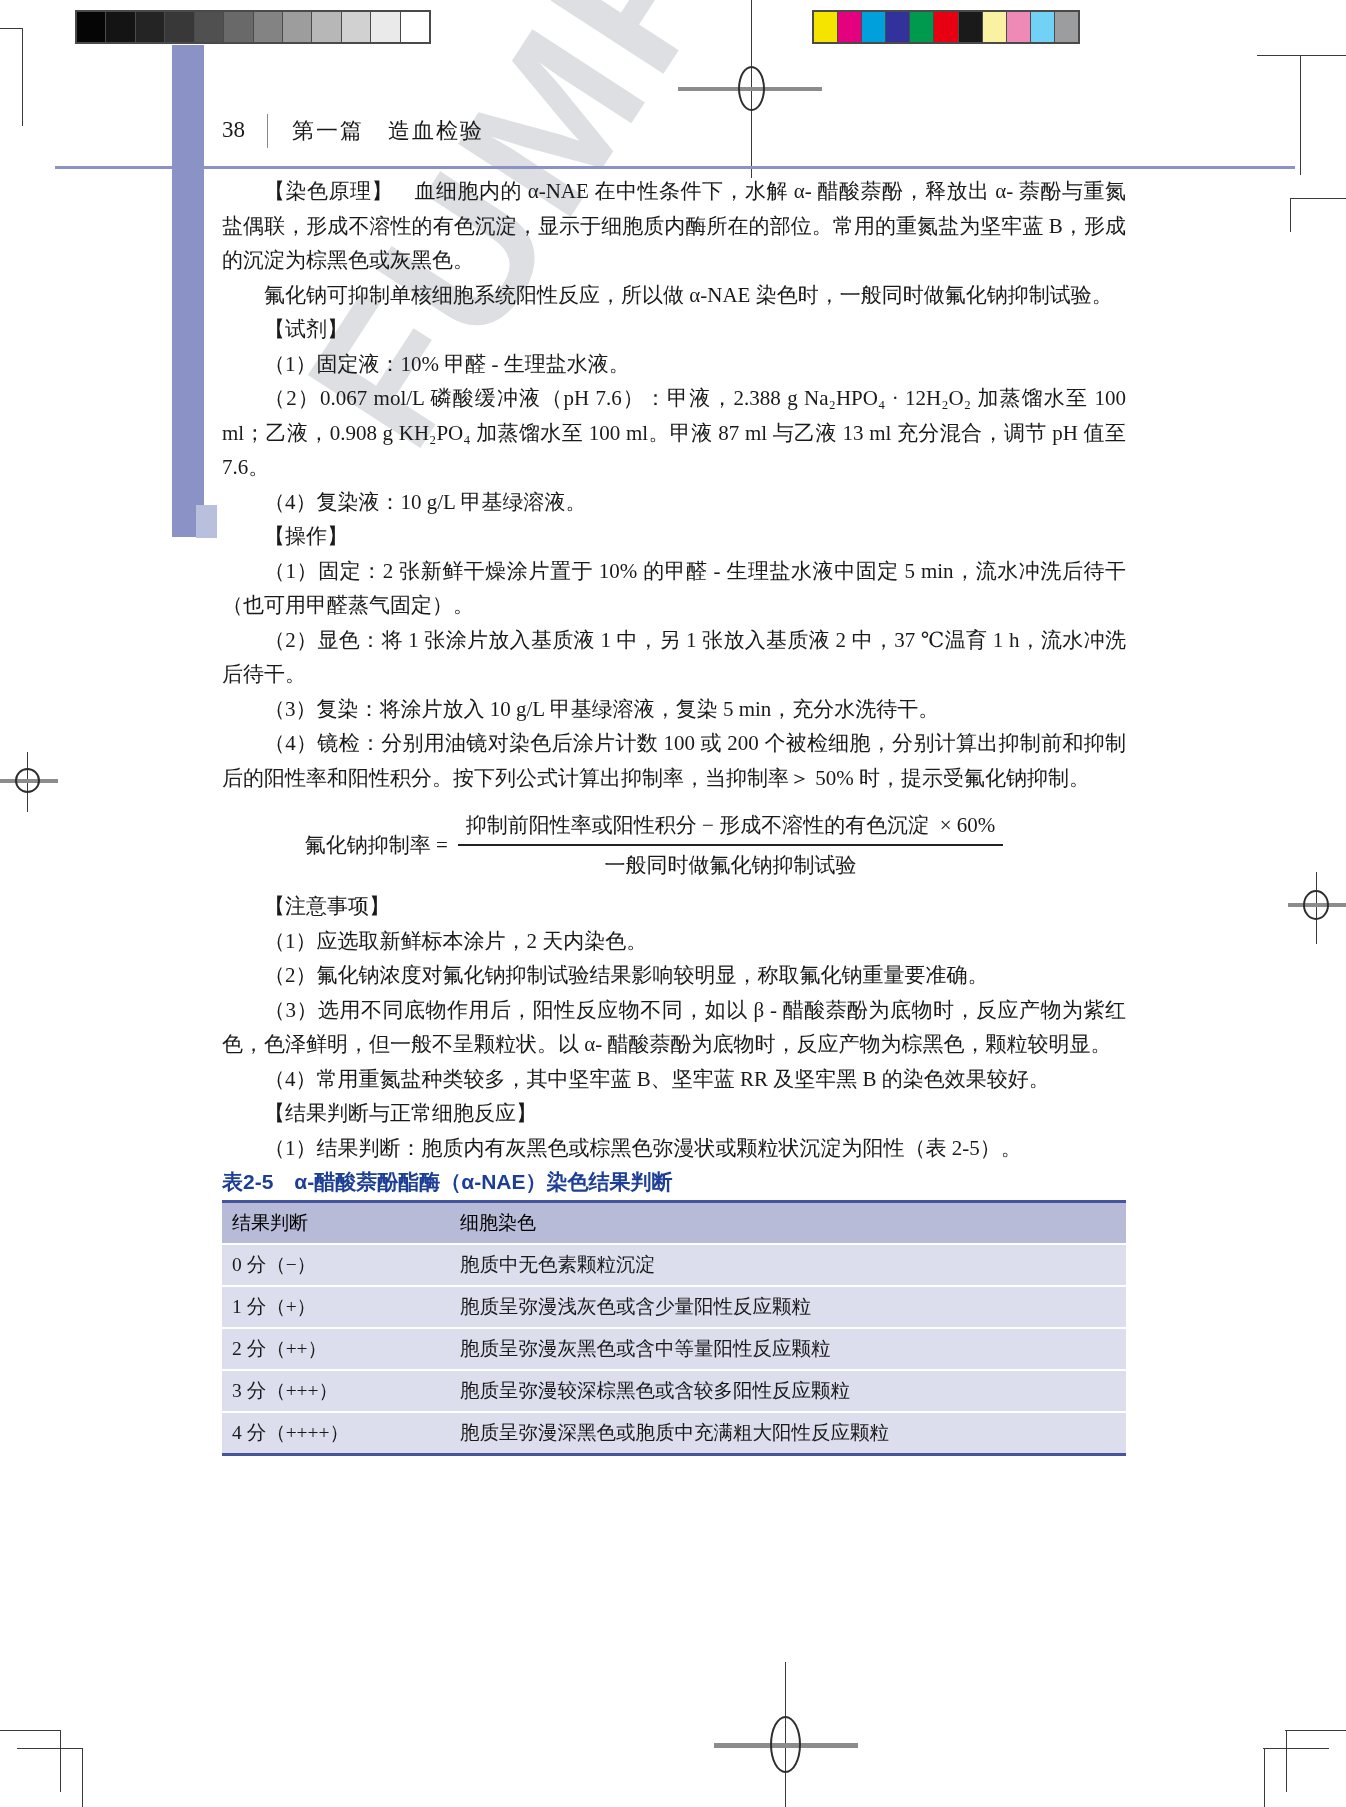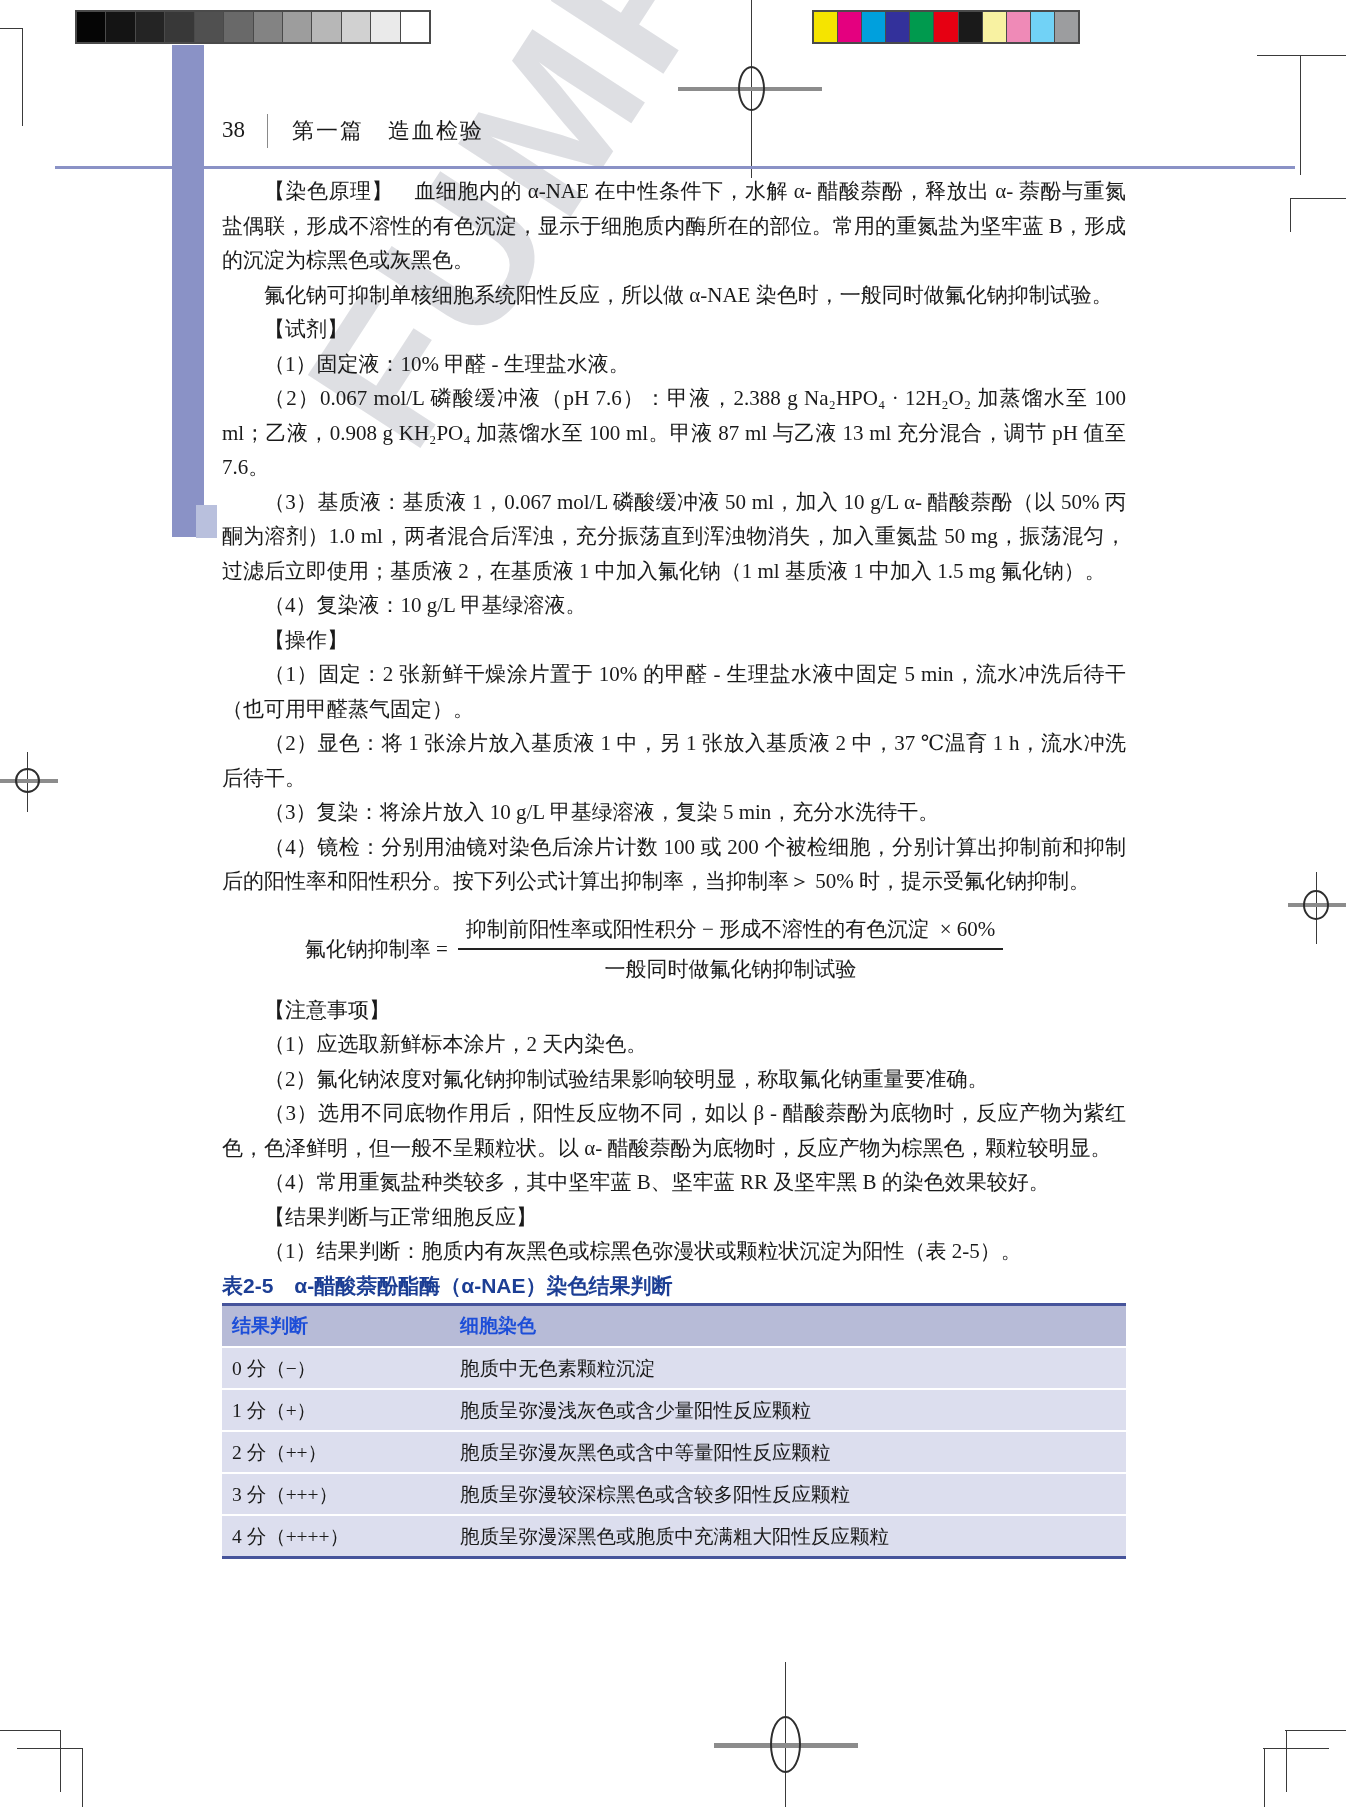--- a/index.html
+++ b/index.html
@@ -44,21 +44,21 @@
   .frac .den{border-top:2px solid #222;align-self:stretch;text-align:center;padding:5px 8px 0;white-space:nowrap;}
 
   
   .table-title{margin:18px 0 10px;text-align:center;text-indent:0 !important;
                font-family:Liberation Sans, sans-serif;font-weight:bold;
                font-size:19px;color:#1c3e94;}
   .rtable{border-top:3px solid #46549b;border-bottom:3px solid #46549b;width:904px;}
   .trow{display:grid;grid-template-columns:228px 1fr;min-height:40px;align-items:center;
         background:#dcdeee;border-top:2px solid #ffffff;font-size:19.5px;}
   .trow.thead{background:#b7bbd7;border-top:none;
-        font-family:"Liberation Sans","DejaVu Sans",sans-serif;font-weight:bold;font-size:19px;color:#1d4ed8;}
+        font-family:"Liberation Sans","DejaVu Sans",sans-serif;font-weight:normal;font-size:19px;color:#000000;}
   .tcell{padding:4px 10px;box-sizing:border-box;}
 </style>
 </head>
 <body>
 
 <div class="page">
 
   <div class="watermark">FUMP</div>
 
   <div class="swatchbar graybar">
@@ -137,21 +137,20 @@
   <div class="page-number">38</div>
   <div class="header-divider"></div>
   <div class="section-title">第一篇　造血检验</div>
 
   <div class="bodytext">
     <p>【染色原理】　血细胞内的 α-NAE 在中性条件下，水解 α- 醋酸萘酚，释放出 α- 萘酚与重氮盐偶联，形成不溶性的有色沉淀，显示于细胞质内酶所在的部位。常用的重氮盐为坚牢蓝 B，形成的沉淀为棕黑色或灰黑色。</p>
     <p>氟化钠可抑制单核细胞系统阳性反应，所以做 α-NAE 染色时，一般同时做氟化钠抑制试验。</p>
     <p>【试剂】</p>
     <p>（1）固定液：10% 甲醛 - 生理盐水液。</p>
     <p>（2）0.067 mol/L 磷酸缓冲液（pH 7.6）：甲液，2.388 g Na₂HPO₄ · 12H₂O₂ 加蒸馏水至 100 ml；乙液，0.908 g KH₂PO₄ 加蒸馏水至 100 ml。甲液 87 ml 与乙液 13 ml 充分混合，调节 pH 值至 7.6。</p>
-    <p>（3）基质液：基质液 1，0.067 mol/L 磷酸缓冲液 50 ml，加入 10 g/L α- 醋酸萘酚（以 50% 丙酮为溶剂）1.0 ml，两者混合后浑浊，充分振荡直到浑浊物消失，加入重氮盐 50 mg，振荡混匀，过滤后立即使用；基质液 2，在基质液 1 中加入氟化钠（1 ml 基质液 1 中加入 1.5 mg 氟化钠）。</p>
     <p>（4）复染液：10 g/L 甲基绿溶液。</p>
     <p>【操作】</p>
     <p>（1）固定：2 张新鲜干燥涂片置于 10% 的甲醛 - 生理盐水液中固定 5 min，流水冲洗后待干（也可用甲醛蒸气固定）。</p>
     <p>（2）显色：将 1 张涂片放入基质液 1 中，另 1 张放入基质液 2 中，37 ℃温育 1 h，流水冲洗后待干。</p>
     <p>（3）复染：将涂片放入 10 g/L 甲基绿溶液，复染 5 min，充分水洗待干。</p>
     <p>（4）镜检：分别用油镜对染色后涂片计数 100 或 200 个被检细胞，分别计算出抑制前和抑制后的阳性率和阳性积分。按下列公式计算出抑制率，当抑制率＞ 50% 时，提示受氟化钠抑制。</p>
 
     <div class="formula-row">
       <span class="formula-lhs">氟化钠抑制率 =</span>
       <span class="frac">

